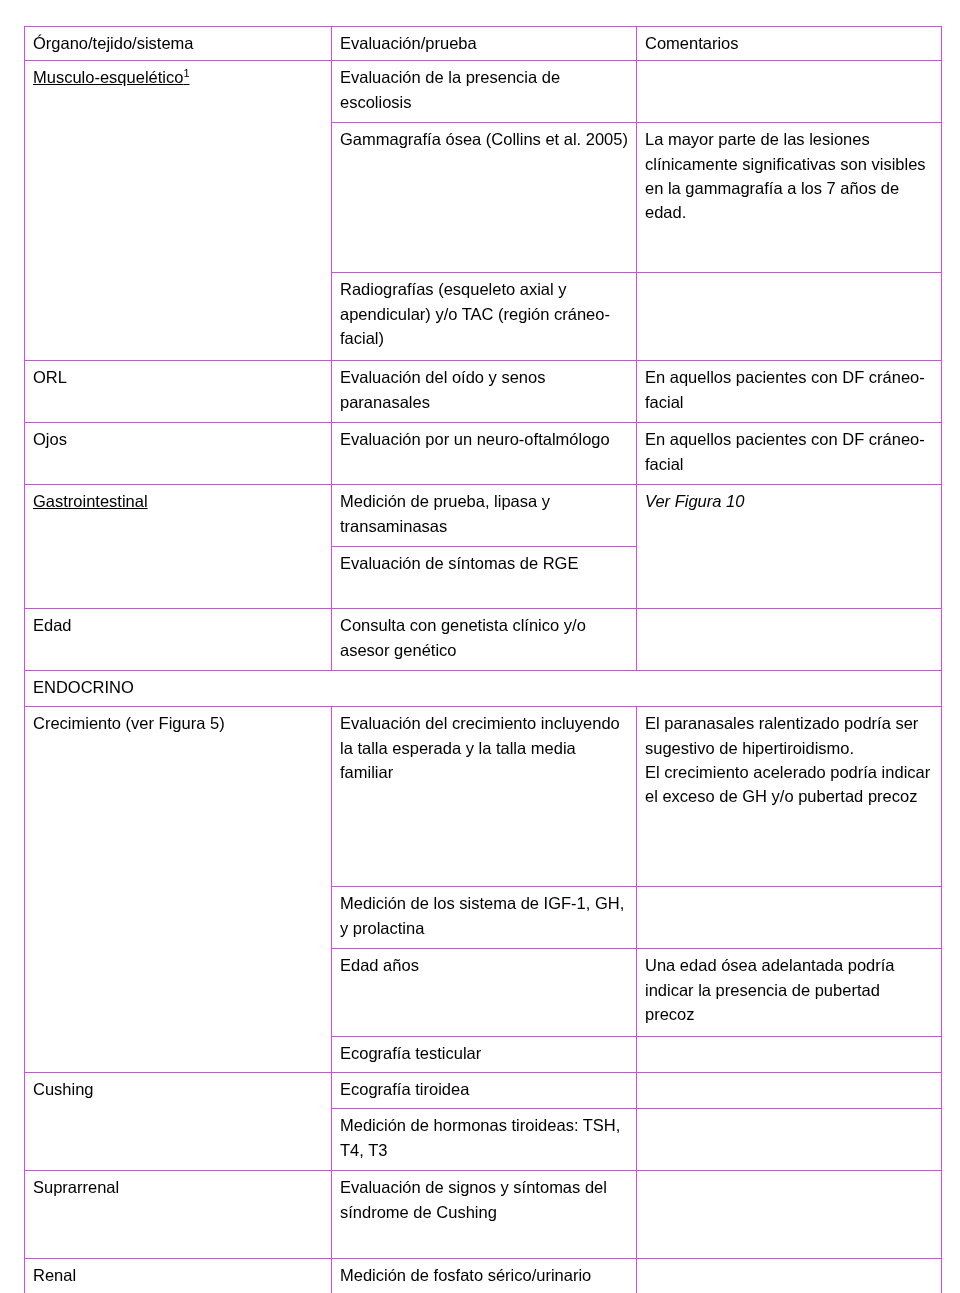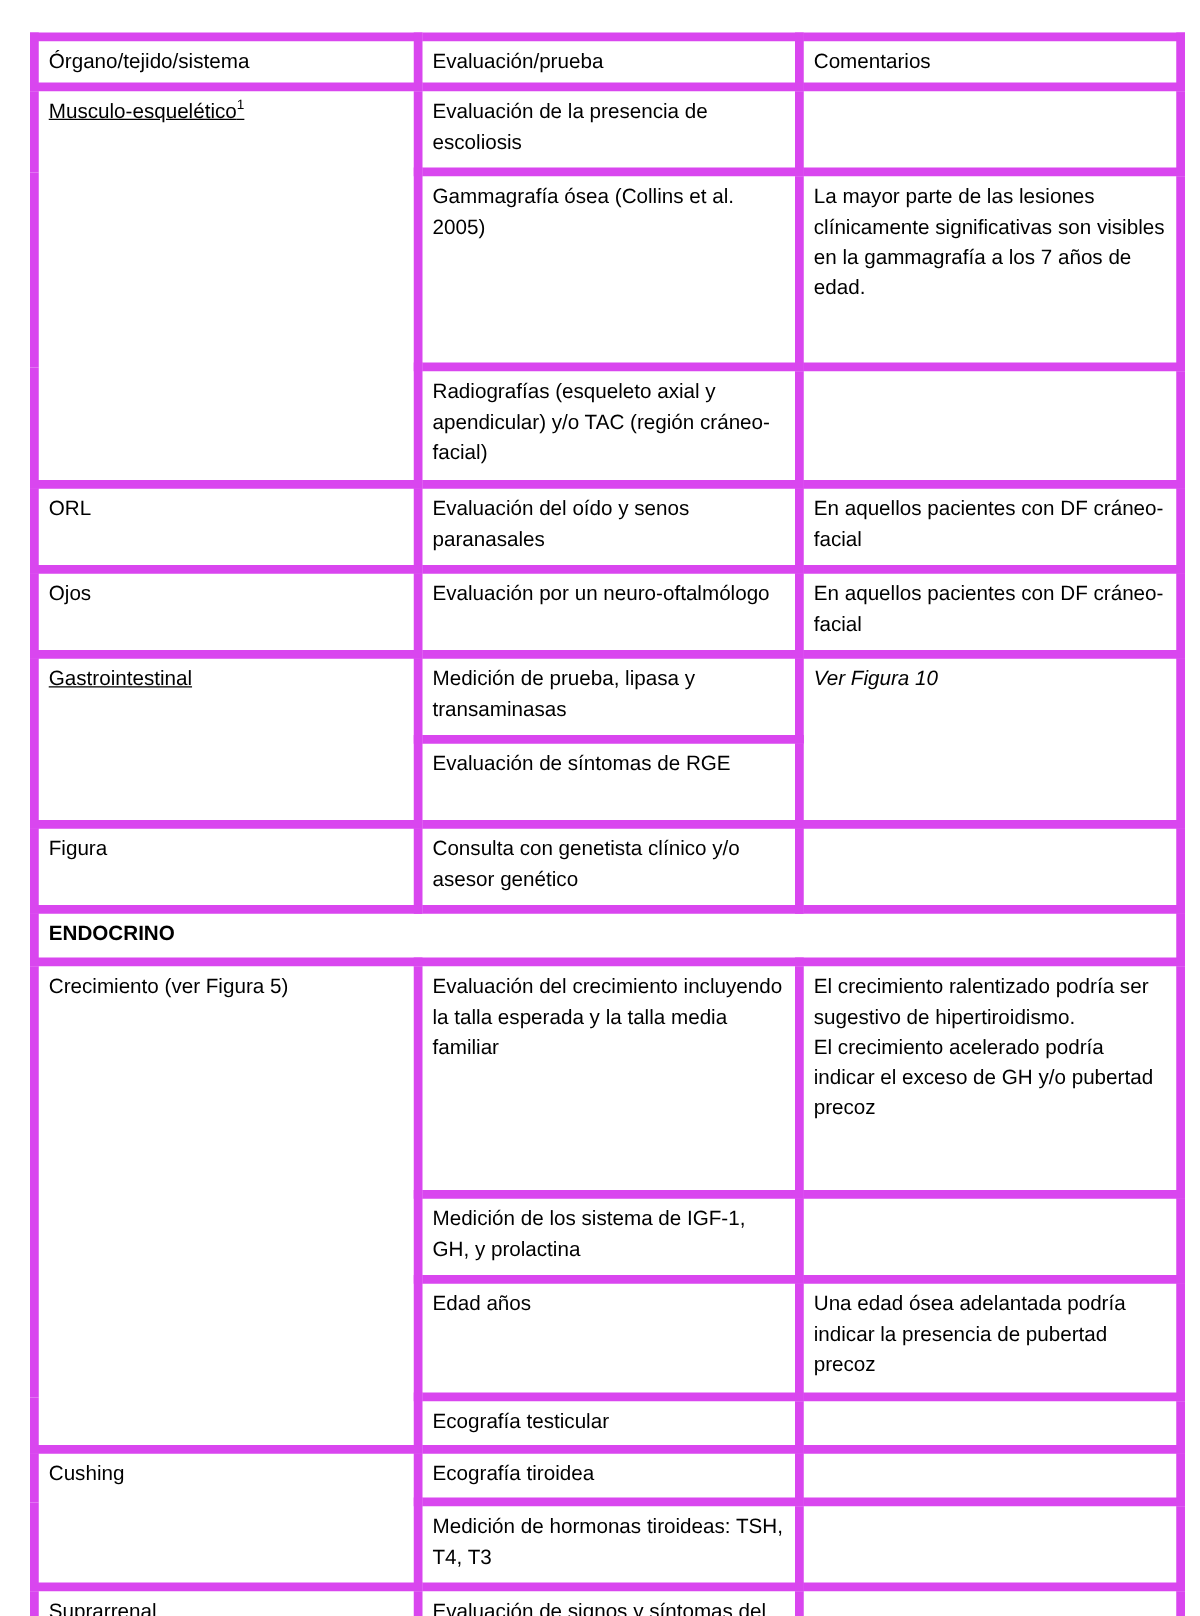--- a/index.html
+++ b/index.html
@@ -28,37 +28,36 @@
     border-collapse: collapse;
     table-layout: fixed;
     font-size: 16.5px;
     line-height: 1.47;
   }
   table.clinical-table col.c-organ  { width: 307px; }
   table.clinical-table col.c-eval   { width: 305px; }
   table.clinical-table col.c-coment { width: 305px; }
 
   table.clinical-table td {
-    border: 7px solid #d946ef;
+    border: 1px solid #d946ef;
     padding: 4px 8px 5px 8px;
     vertical-align: top;
     text-align: left;
     word-wrap: break-word;
   }
   td.organ-cell {
     vertical-align: middle;
     text-decoration: underline;
   }
   td.mid {
     vertical-align: middle;
     font-style: italic;
   }
   td.section-head {
     vertical-align: middle;
-    font-weight: bold;
   }
   sup {
     font-size: 0.66em;
     vertical-align: super;
     line-height: 0;
   }
   .nl { display: block; }
 </style>
 </head>
 <body>
@@ -108,34 +107,34 @@
       <tr>
         <td class="organ-cell" rowspan="2">Gastrointestinal</td>
         <td style="height:52px">Medición de prueba, lipasa y transaminasas</td>
         <td class="mid" rowspan="2">Ver Figura 10</td>
       </tr>
       <tr>
         <td style="height:52px">Evaluación de síntomas de RGE</td>
       </tr>
 
       <tr>
-        <td>Figura</td>
+        <td>Edad</td>
         <td style="height:52px">Consulta con genetista clínico y/o asesor genético</td>
         <td></td>
       </tr>
 
       <tr>
         <td class="section-head" colspan="3" style="height:26px">ENDOCRINO</td>
       </tr>
 
       <tr>
         <td rowspan="4">Crecimiento (ver Figura 5)</td>
         <td style="height:170px">Evaluación del crecimiento incluyendo la talla esperada y la talla media familiar</td>
         <td>
-            <span class="nl">El crecimiento ralentizado podría ser sugestivo de hipertiroidismo.</span>
+            <span class="nl">El paranasales ralentizado podría ser sugestivo de hipertiroidismo.</span>
             <span class="nl">El crecimiento acelerado podría indicar el exceso de GH y/o pubertad precoz</span>
           </td>
       </tr>
       <tr>
         <td style="height:52px">Medición de los sistema de IGF-1, GH, y prolactina</td>
         <td></td>
       </tr>
       <tr>
         <td style="height:78px">Edad años</td>
         <td>Una edad ósea adelantada podría indicar la presencia de pubertad precoz</td>

